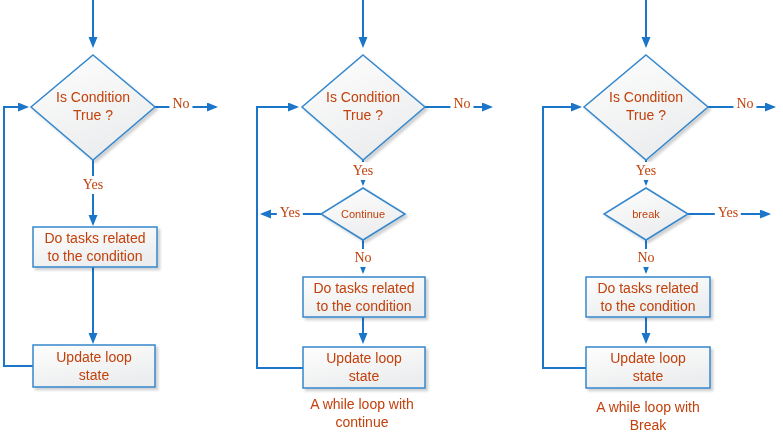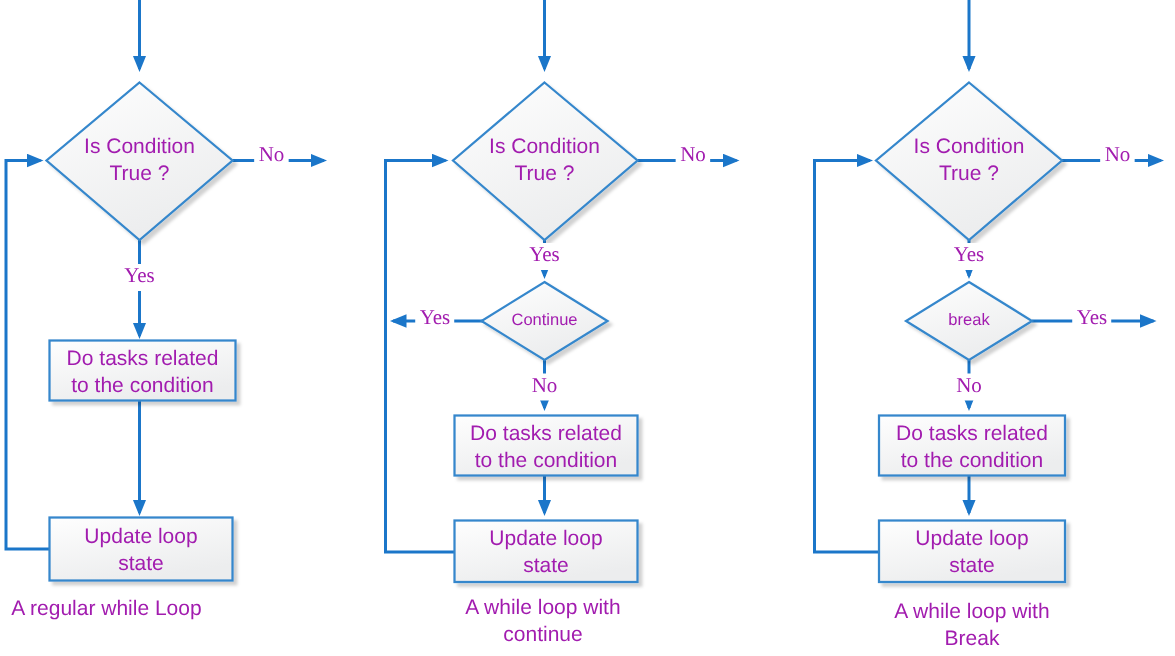--- a/index.html
+++ b/index.html
@@ -7,21 +7,21 @@
     position:relative;
     width:783px;height:437px;
     background:#ffffff;
     overflow:hidden;
     font-family:"Liberation Sans", sans-serif;
   }
   .stage svg{position:absolute;left:0;top:0;}
   .lbl{
     position:absolute;
     transform:translate(-50%,-50%);
-    color:#a21caf;
+    color:#c2410c;
     font-size:14px;
     line-height:18px;
     white-space:nowrap;
     text-align:center;
   }
   .onln{background:#ffffff;padding:0 3px;font-family:Liberation Serif, serif;}   
   .small{font-size:11px;line-height:13px;}   
   .cap{line-height:18px;}
 </style>
 </head>
@@ -96,21 +96,20 @@
   <div class="lbl onln" style="left:181px;top:104px;">No</div>
   <div class="lbl onln" style="left:93px;top:185px;">Yes</div>
   <div class="lbl" style="left:95px;top:247px;">
     <div>Do tasks related</div>
     <div>to the condition</div>
   </div>
   <div class="lbl" style="left:94px;top:366px;">
     <div>Update loop</div>
     <div>state</div>
   </div>
-  <div class="lbl cap" style="left:71px;top:405px;">A regular while Loop</div>
 
   <div class="lbl" style="left:363px;top:106px;">
     <div>Is Condition</div>
     <div>True ?</div>
   </div>
   <div class="lbl onln" style="left:462px;top:104px;">No</div>
   <div class="lbl onln" style="left:363px;top:171px;">Yes</div>
   <div class="lbl small" style="left:363px;top:214px;">Continue</div>
   <div class="lbl onln" style="left:290px;top:213px;">Yes</div>
   <div class="lbl onln" style="left:363px;top:258px;">No</div>

